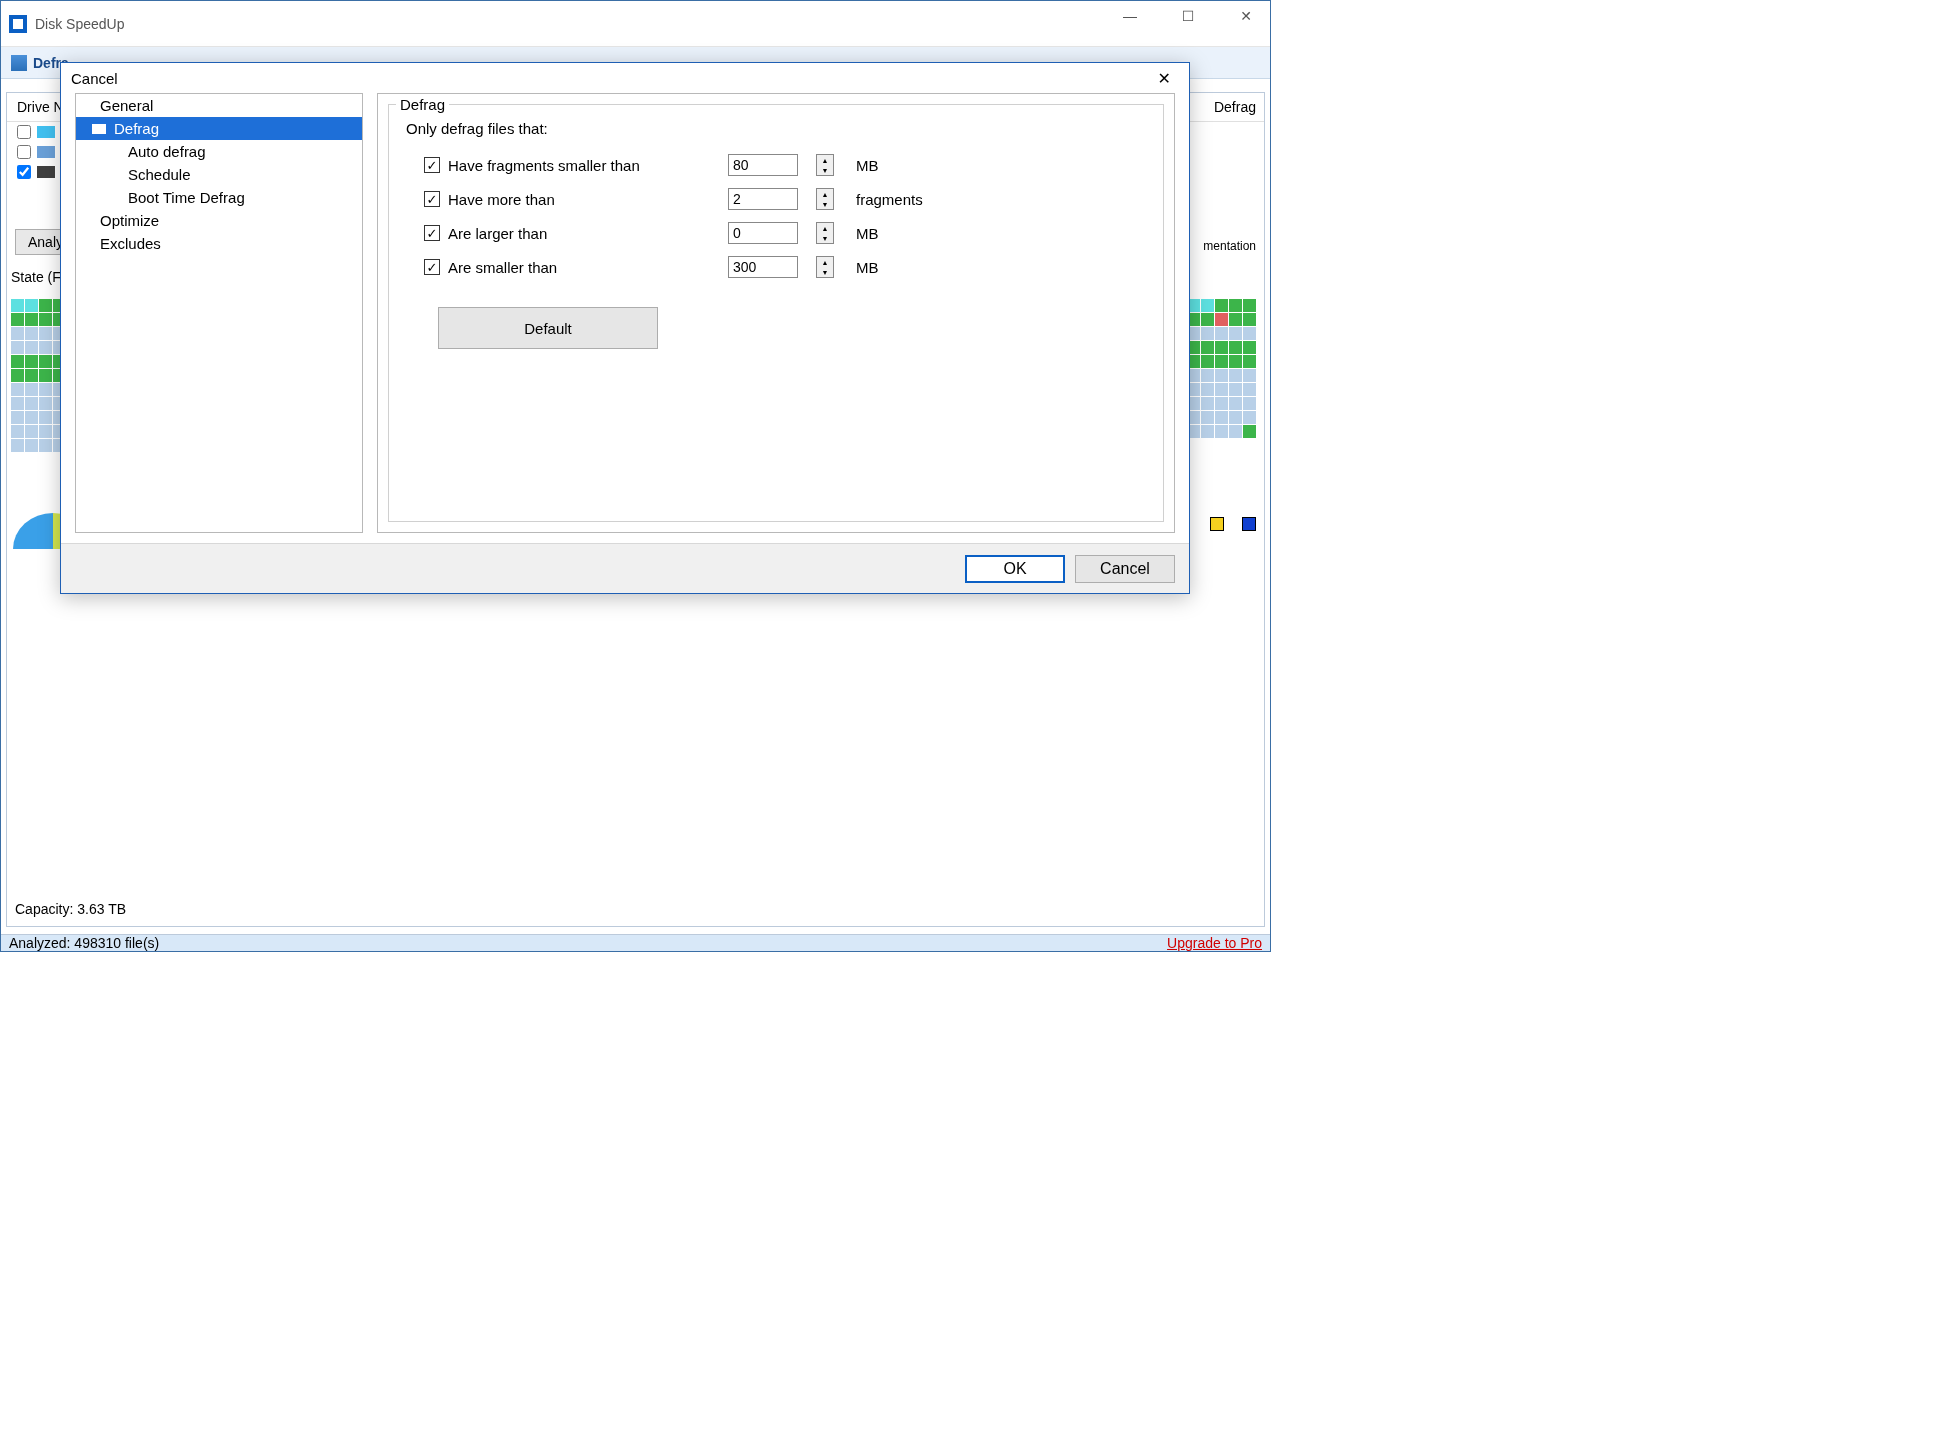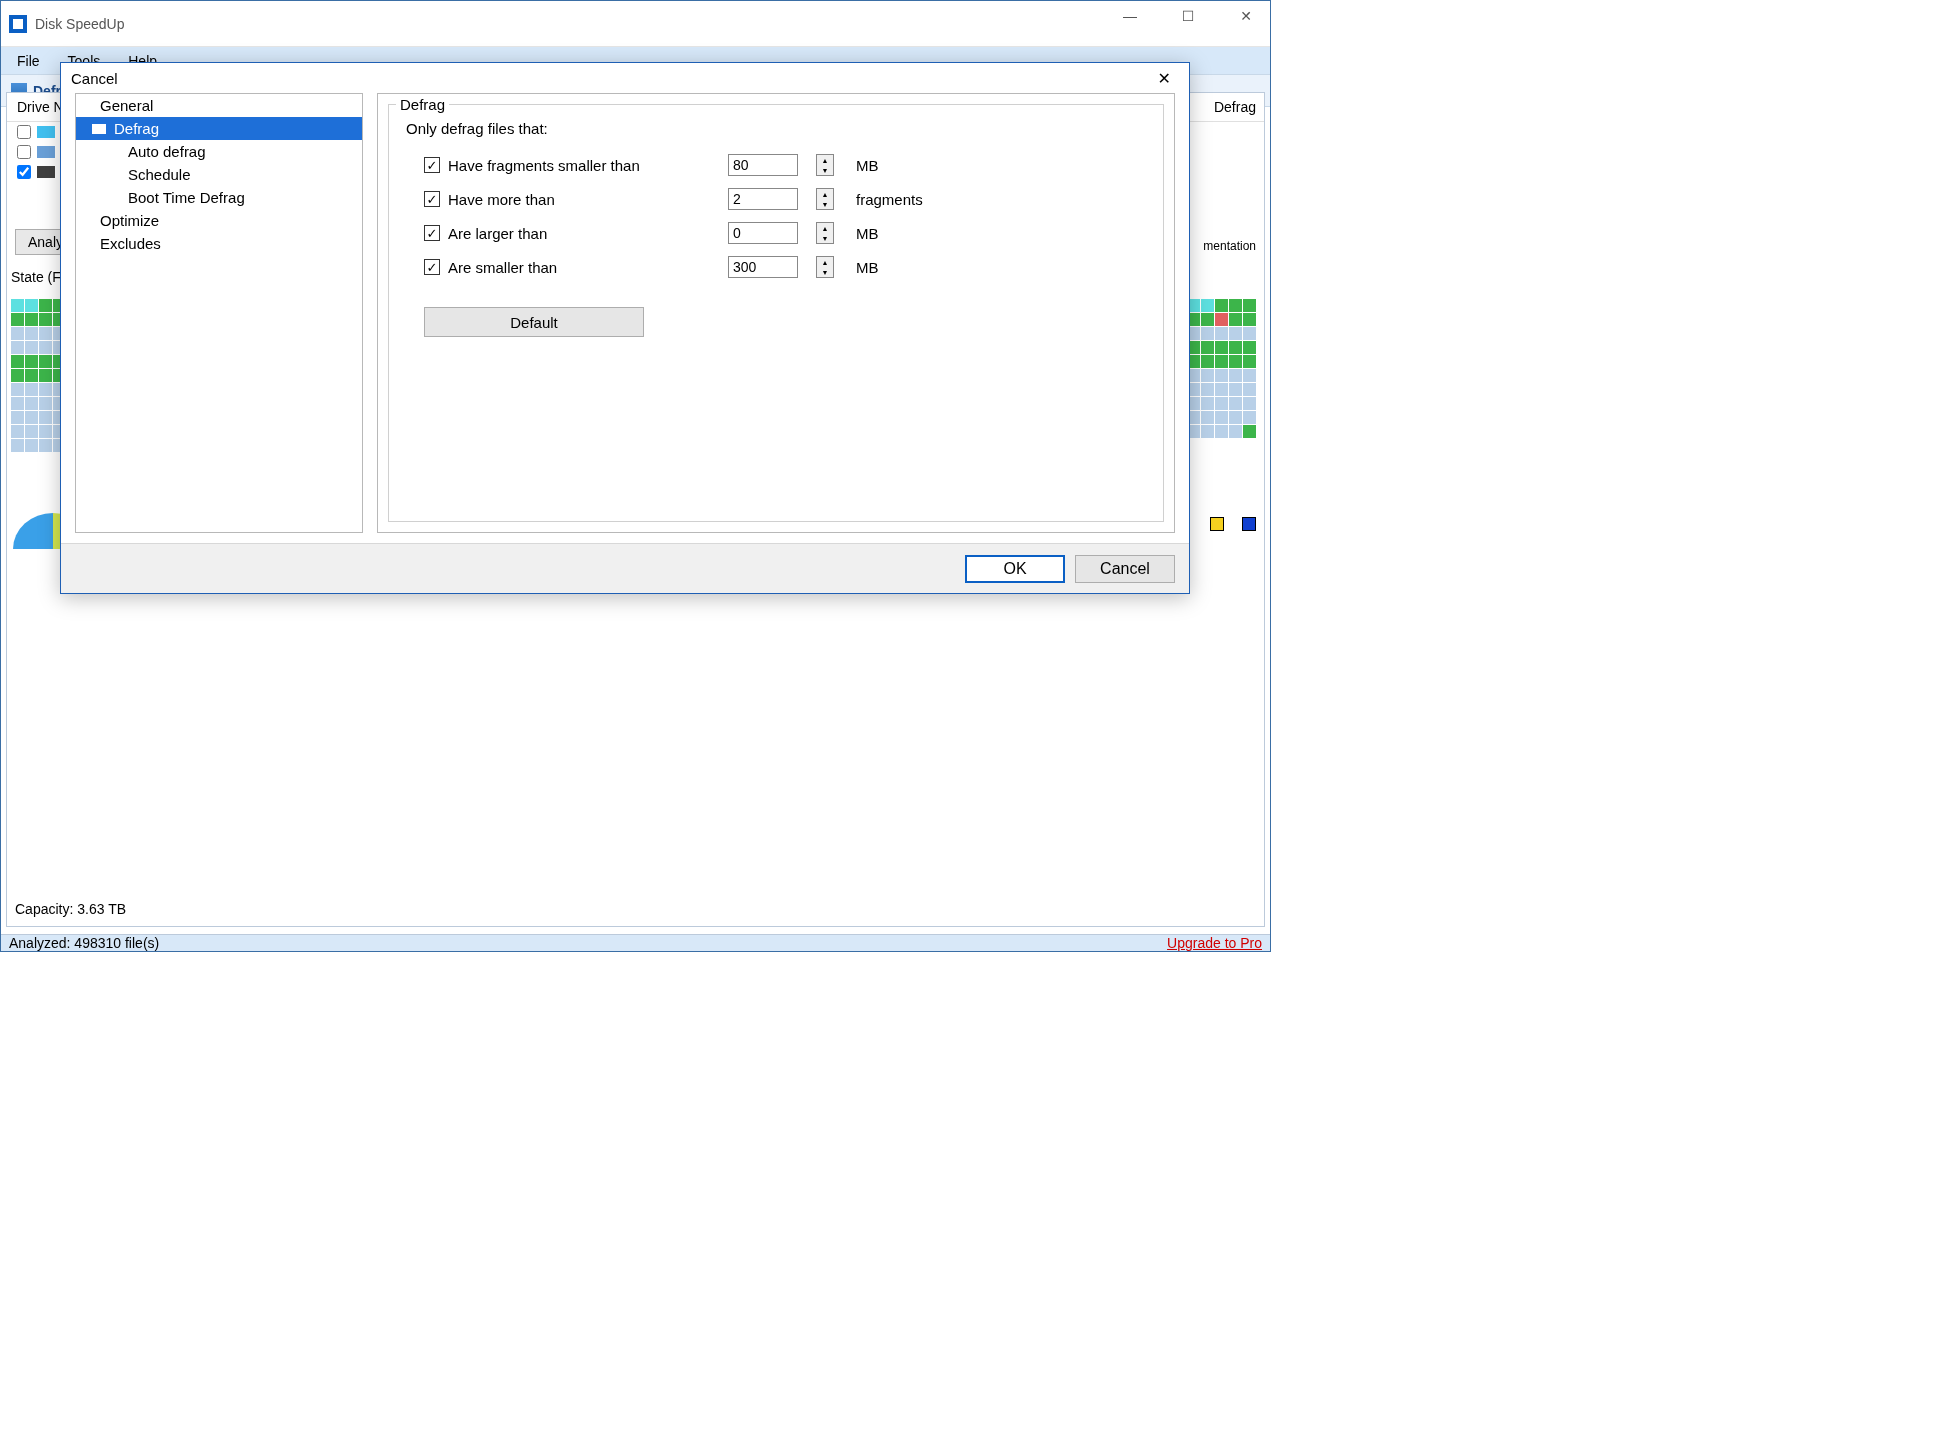--- a/index.html
+++ b/index.html
@@ -73,21 +73,21 @@
 .subtitle { font-size: 15px; margin-bottom: 14px; }
 .opt-row { display: flex; align-items: center; margin: 6px 0 6px 18px; height: 28px; }
 .opt-row .chk { width: 16px; height: 16px; border: 1px solid #333; margin-right: 8px; display: flex; align-items: center; justify-content: center; font-size: 13px; line-height: 1; }
 .opt-row .chk.checked::before { content: "✓"; }
 .opt-row .lbl { flex: 0 0 280px; font-size: 15px; }
 .spin-wrap { display: flex; align-items: center; gap: 18px; }
 .spin-input { width: 70px; height: 22px; border: 1px solid #888; padding: 1px 4px; font-size: 14px; }
 .spin-buttons { display: flex; flex-direction: column; border: 1px solid #888; }
 .spin-buttons span { width: 16px; height: 10px; background: #f0f0f0; font-size: 7px; display: flex; align-items: center; justify-content: center; line-height: 1; }
 .unit { font-size: 15px; margin-left: 4px; }
-.default-btn { margin: 20px 0 0 18px; width: 220px; height: 30px; background: #e6e6e6; border: 1px solid #adadad; font-size: 15px; }
+.default-btn { margin: 20px 0 0 32px; width: 220px; height: 42px; background: #e6e6e6; border: 1px solid #adadad; font-size: 15px; }
 
 .dialog-footer { height: 50px; background: #f0f0f0; border-top: 1px solid #d8d8d8; display: flex; align-items: center; justify-content: flex-end; gap: 10px; padding: 0 14px; }
 .dialog-footer button { width: 100px; height: 28px; font-size: 16px; background: #e6e6e6; border: 1px solid #adadad; }
 .dialog-footer button.primary { border: 2px solid #0a5fc4; background: #fff; }
 
 .right-mentationlabel { position: absolute; top: 238px; right: 14px; font-size: 12px; }
 </style>
 </head>
 <body>
 
@@ -95,25 +95,20 @@
   <div class="titlebar">
     <span class="app-icon"></span>
     <span class="title">Disk SpeedUp</span>
     <div class="win-controls">
       <span>—</span>
       <span>☐</span>
       <span>✕</span>
     </div>
   </div>
 
-  <div class="menubar">
-    <span class="menu-item">File</span>
-    <span class="menu-item">Tools</span>
-    <span class="menu-item">Help</span>
-  </div>
 
   <div class="toolbar-area">
     <span class="tab-icon"></span>
     <span style="font-weight:600;color:#1a4a8a;">Defra</span>
   </div>
 
   <div class="content-area">
     <div class="drive-table-header">Drive Na</div>
     <div class="drive-row">
       <input type="checkbox" style="">

